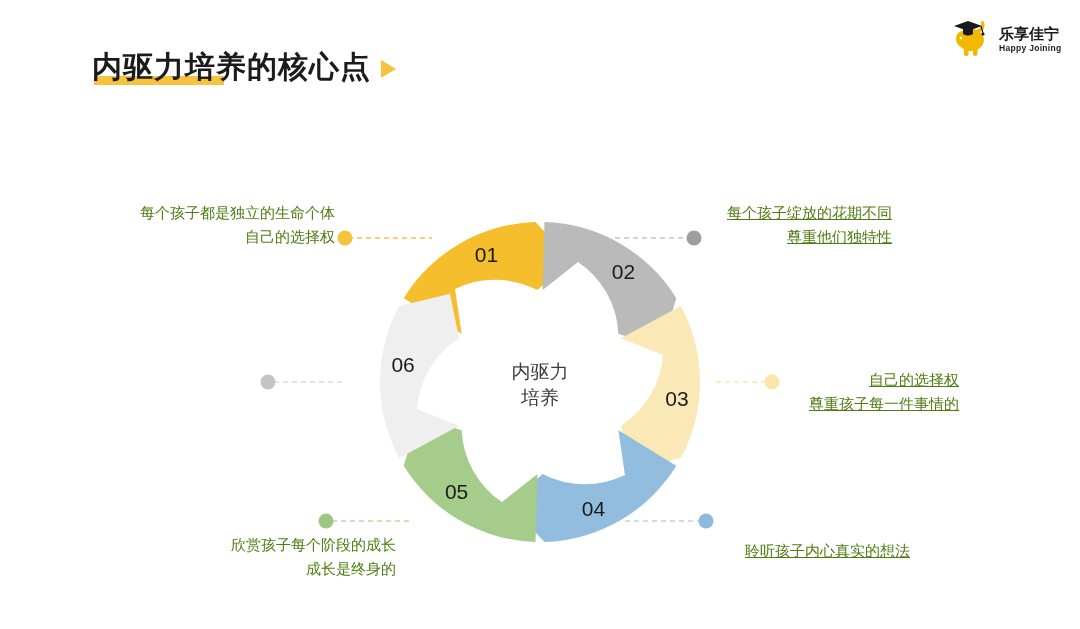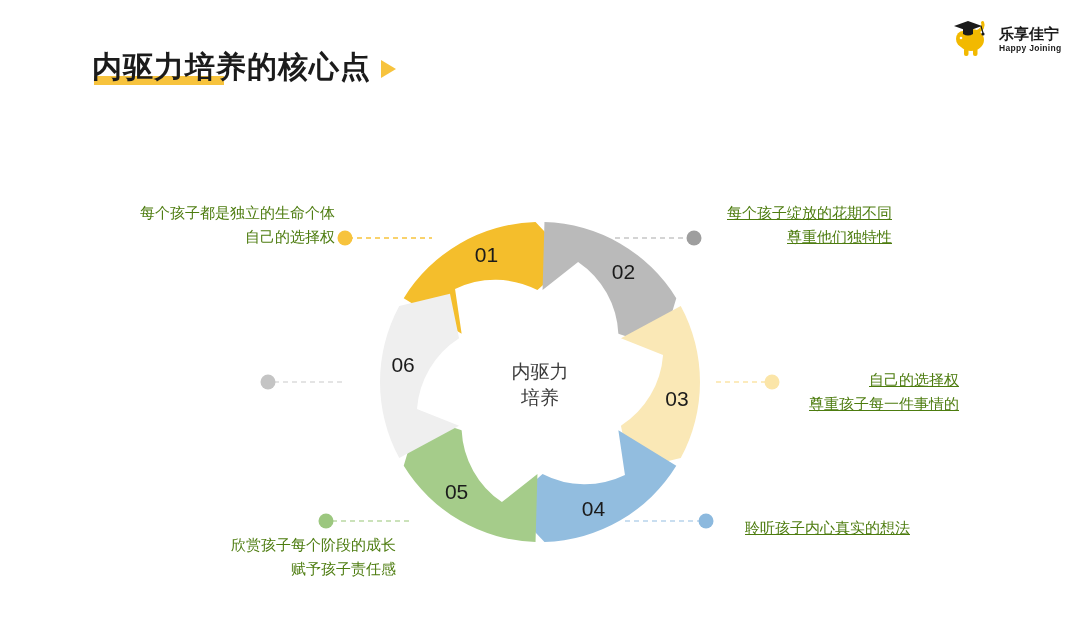--- a/index.html
+++ b/index.html
@@ -90,21 +90,21 @@
     line-height: 1.62;
     color: #4d7c0f;
     white-space: nowrap;
   }
   .lbl.right { text-align: right; text-decoration: underline; }
   .lbl.left  { text-align: right; }
 
   .l01 { right: 745px; top: 201px; }
   .l02 { left: 727px;  top: 201px; }
   .l03 { left: 809px;  top: 368px; }
-  .l04 { left: 745px;  top: 516px; }
+  .l04 { left: 745px;  top: 539px; }
   .l05 { right: 684px; top: 533px; }
   .l06 { right: 809px; top: 368px; }
 </style>
 </head>
 <body>
 
 <div class="slide">
 
   <div class="title-wrap">
     <div class="title-text-holder">
@@ -188,17 +188,17 @@
     <div>自己的选择权</div>
     <div>尊重孩子每一件事情的</div>
   </div>
 
   <div class="lbl right l04">
     <div>聆听孩子内心真实的想法</div>
   </div>
 
   <div class="lbl left l05">
     <div>欣赏孩子每个阶段的成长</div>
-    <div>赋予孩子责任感</div>
+    <div>成长是终身的</div>
   </div>
 
 
 </div>
 
 </body></html>

